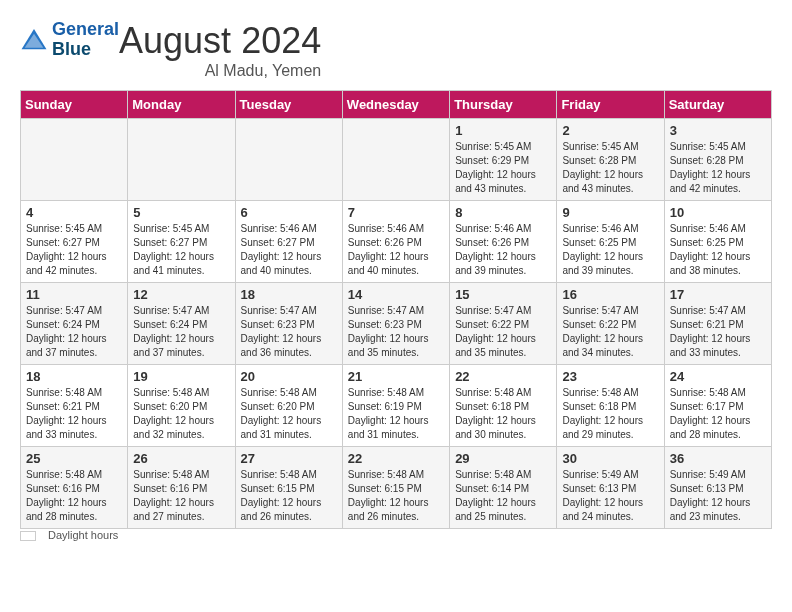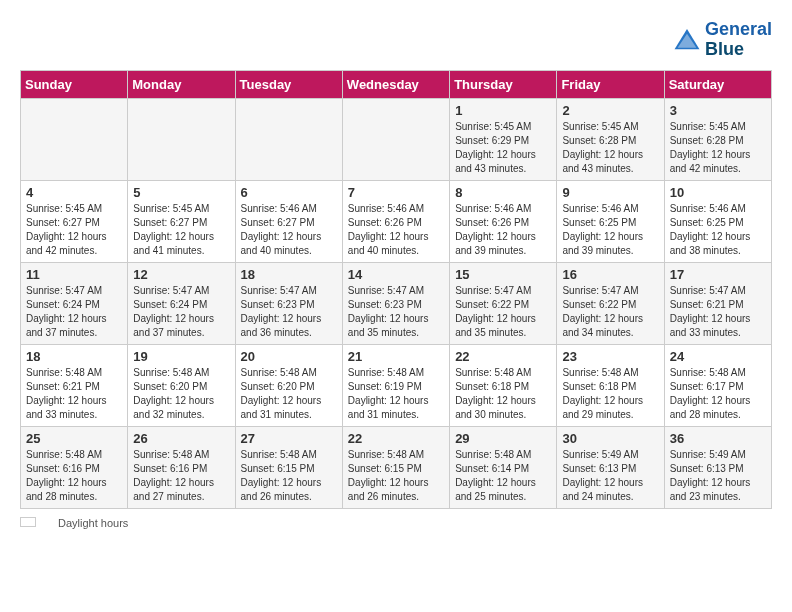--- a/index.html
+++ b/index.html
@@ -5,21 +5,21 @@
     * { box-sizing: border-box; margin: 0; padding: 0; }
     body {
       font-family: Arial, sans-serif;
       background: #fff;
       width: 792px;
       min-height: 612px;
       padding: 20px;
     }
     .header {
       display: flex;
-      justify-content: flex-end;
+      justify-content: flex-start;
       align-items: flex-start;
       margin-bottom: 10px;
     }
     .logo {
       display: flex;
       align-items: center;
       gap: 4px;
     }
     .logo-text {
       font-size: 18px;
@@ -78,26 +78,25 @@
       font-size: 13px;
       font-weight: bold;
       display: block;
       margin-bottom: 2px;
     }
     .day-info {
       font-size: 10px;
       line-height: 1.4;
     }
     .footer {
-      margin-top: 8px;
       font-size: 11px;
       color: #555;
       display: flex;
-      align-items: flex-start;
-      gap: 22px;
+      align-items: flex-end;
+      gap: 12px;
     }
     .footer-swatch {
       width: 16px;
       height: 10px;
       background: #fff;
       border: 1px solid #ccc;
       display: inline-block;
     }
   </style>
 </head>
@@ -106,20 +105,24 @@
 <div class="header">
   <div class="logo">
     <svg class="logo-icon" viewBox="0 0 36 36">
       <polygon points="18,4 34,30 2,30" fill="#2776c6"></polygon>
       <polygon points="18,10 30,28 6,28" fill="#fff" opacity="0.4"></polygon>
     </svg>
     <div class="logo-text">
       <span>General</span><br><span style="color:#0c4a6e">Blue</span>
     </div>
   </div>
+  <div class="title-block">
+    <div class="month-title">August 2024</div>
+    <div class="location">Al Madu, Yemen</div>
+  </div>
 </div>
 
 <table>
   <thead>
     <tr>
     <th>Sunday</th>
         <th>Monday</th>
         <th>Tuesday</th>
         <th>Wednesday</th>
         <th>Thursday</th>

